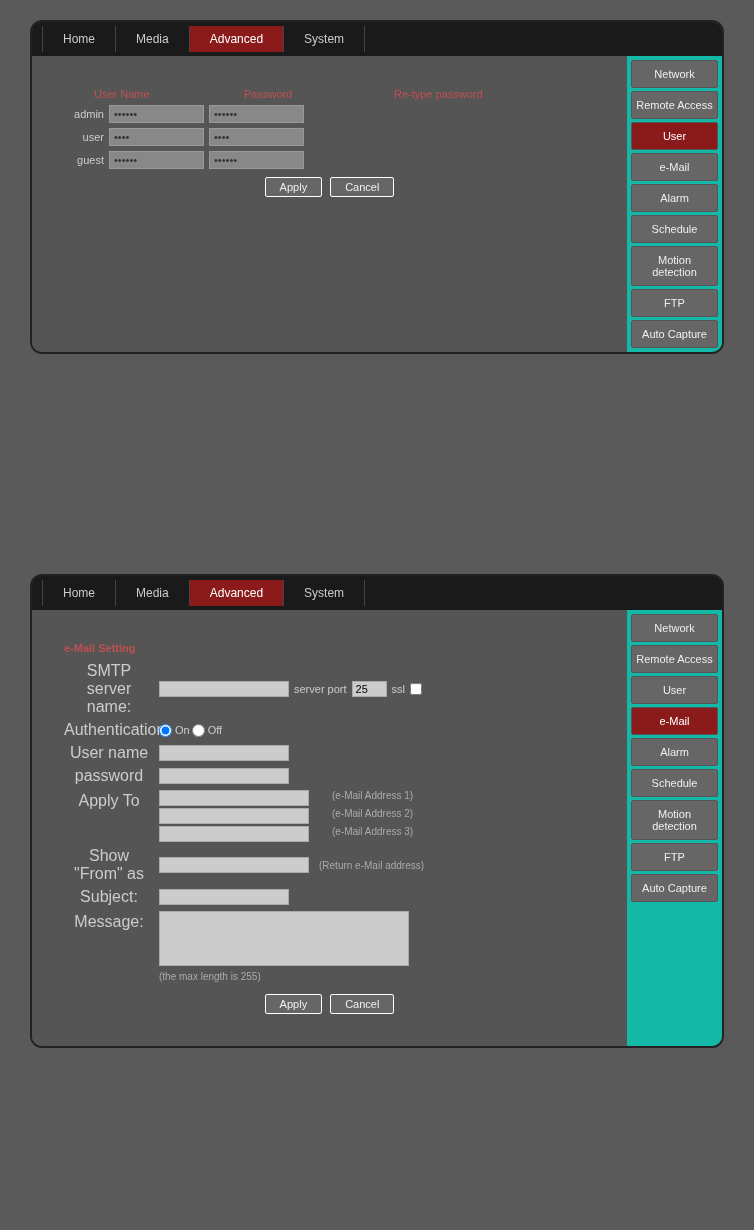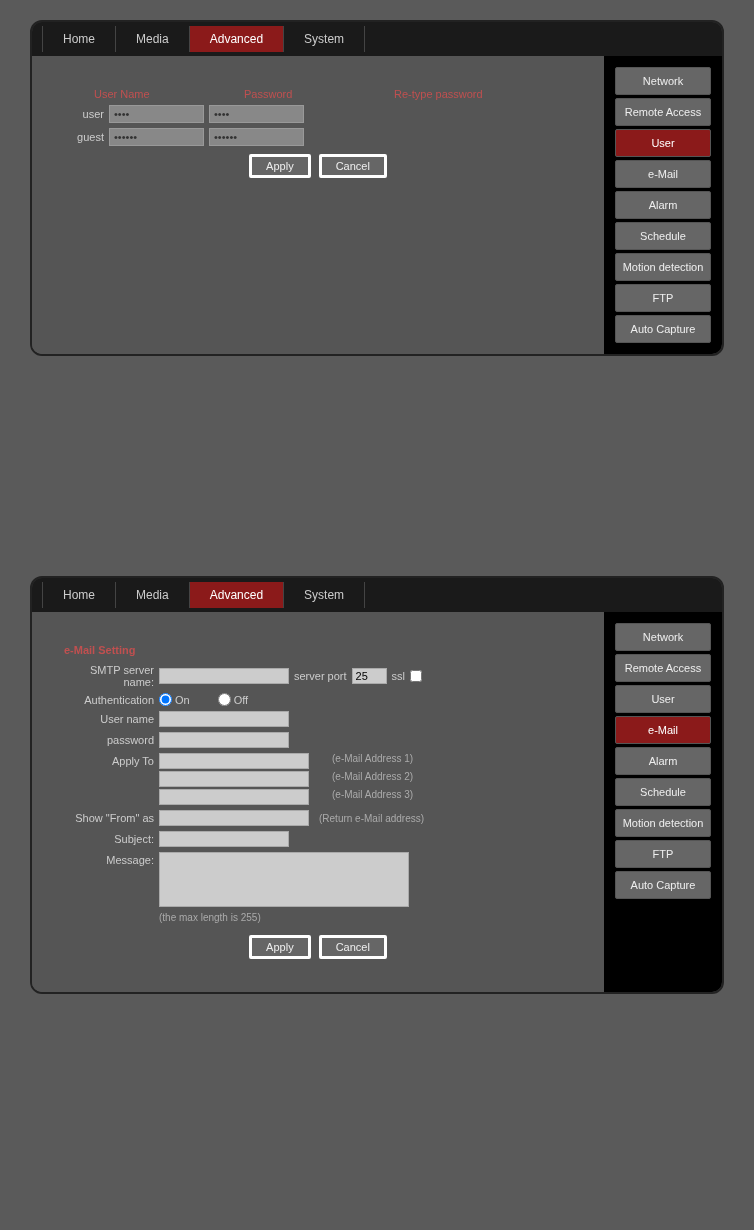--- a/index.html
+++ b/index.html
@@ -53,23 +53,23 @@
 
     
     .content-panel {
       flex: 1;
       padding: 32px;
       background: #555;
     }
 
     
     .right-sidebar {
-      width: 118px;
-      background: #000000;
-      padding: 11px;
+      width: 95px;
+      background: #14b8a6;
+      padding: 4px;
       display: flex;
       flex-direction: column;
       gap: 3px;
     }
 
     .sidebar-btn {
       background: #666;
       color: #eee;
       border: 1px solid #555;
       padding: 7px 4px;
@@ -125,21 +125,21 @@
     .form-actions {
       display: flex;
       gap: 8px;
       justify-content: center;
       margin-top: 8px;
     }
 
     .action-btn {
       background: #666;
       color: #eee;
-      border: 3px solid #ffffff;
+      border: 1px solid #ffffff;
       padding: 3px 14px;
       font-size: 11px;
       cursor: pointer;
       border-radius: 2px;
     }
 
     
     .section-title {
       color: #c05050;
       font-size: 11px;
@@ -153,23 +153,23 @@
 
     .email-row {
       display: flex;
       align-items: center;
       margin-bottom: 5px;
       gap: 5px;
     }
 
     .email-label {
       color: #ccc;
-      font-size: 11px;
+      font-size: 16px;
       width: 90px;
-      text-align: right;
+      text-align: center;
       flex-shrink: 0;
     }
 
     .email-input {
       background: #ccc;
       border: 1px solid #aaa;
       height: 16px;
       width: 130px;
       font-size: 11px;
       padding: 0 3px;
@@ -200,21 +200,21 @@
     }
 
     .ssl-label {
       color: #ccc;
       font-size: 11px;
     }
 
     .radio-group {
       display: flex;
       align-items: center;
-      gap: 28px;
+      gap: 2px;
     }
 
     .radio-label {
       color: #ccc;
       font-size: 11px;
       display: flex;
       align-items: center;
       gap: 3px;
     }
 
@@ -280,20 +280,25 @@
     <div class="main-area">
 
       <div class="content-panel">
 
         <div class="form-header">
           <span>User Name</span>
           <span>Password</span>
           <span>Re-type password</span>
         </div>
 
+        <div class="user-row">
+          <span class="user-label">admin</span>
+          <input type="password" class="pwd-input" value="admin1" style="">
+          <input type="password" class="pwd-input" value="admin1" style="">
+        </div>
         <div class="user-row">
           <span class="user-label">user</span>
           <input type="password" class="pwd-input" value="user" style="">
           <input type="password" class="pwd-input" value="user" style="">
         </div>
         <div class="user-row">
           <span class="user-label">guest</span>
           <input type="password" class="pwd-input" value="guest1" style="">
           <input type="password" class="pwd-input" value="guest1" style="">
         </div>

